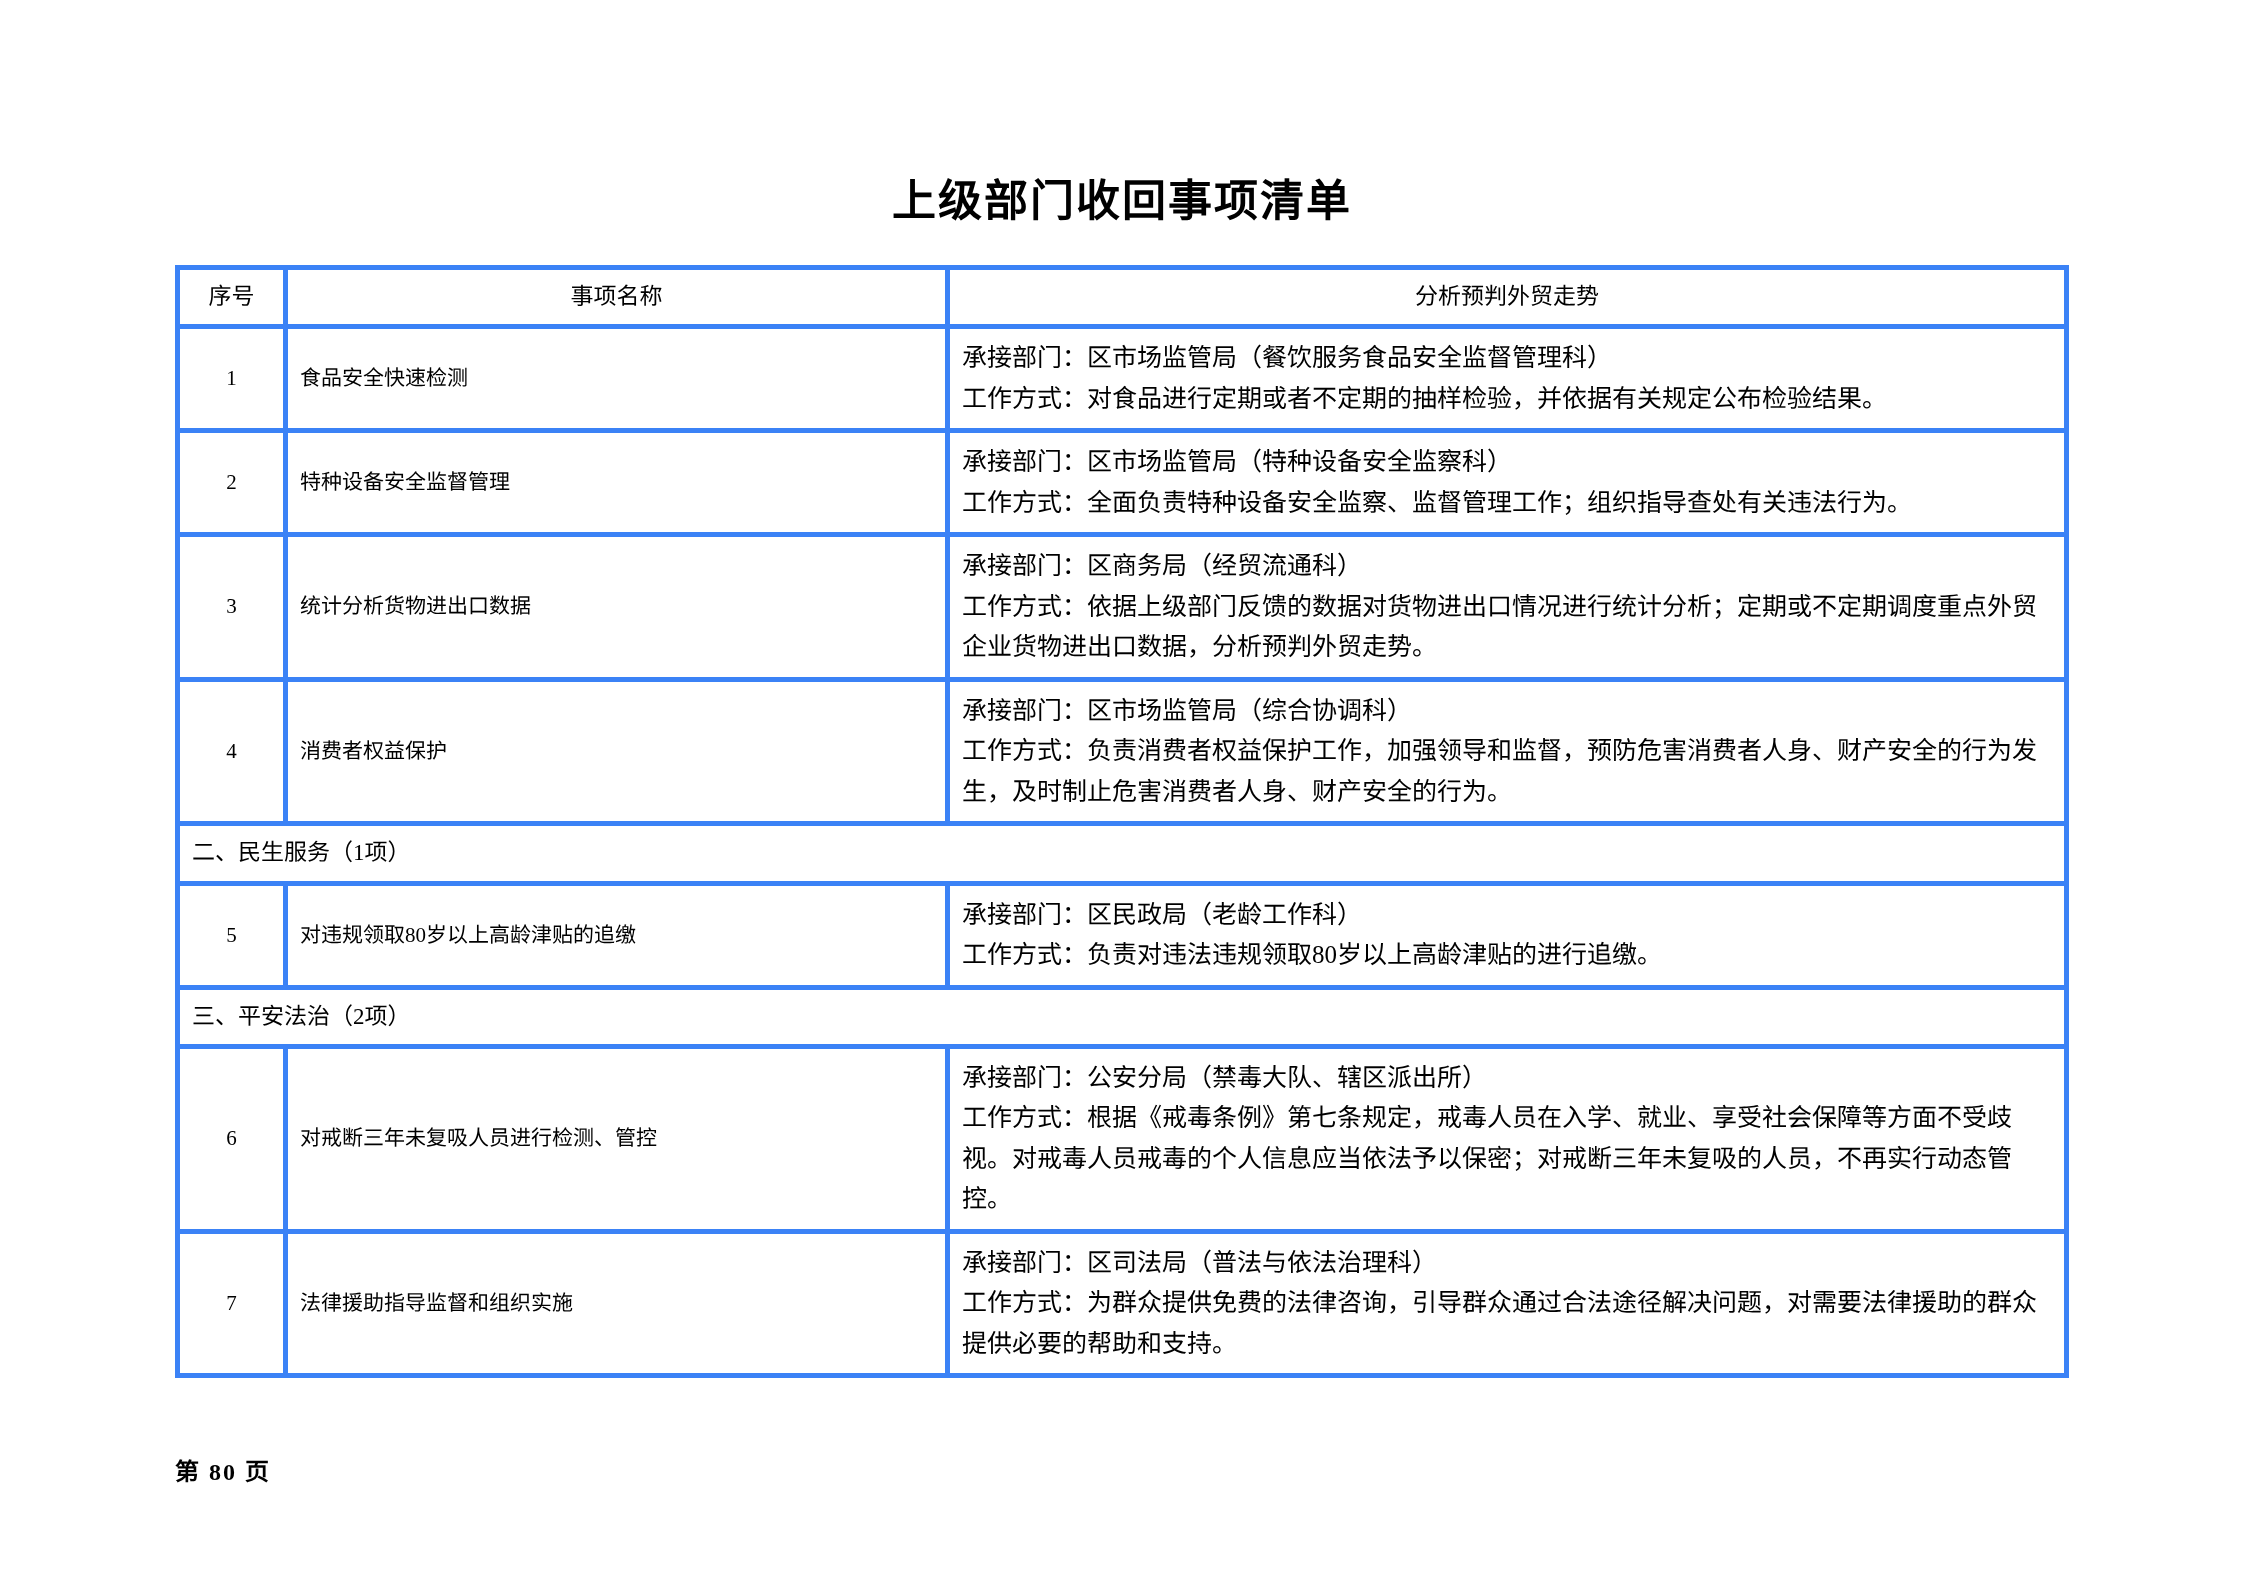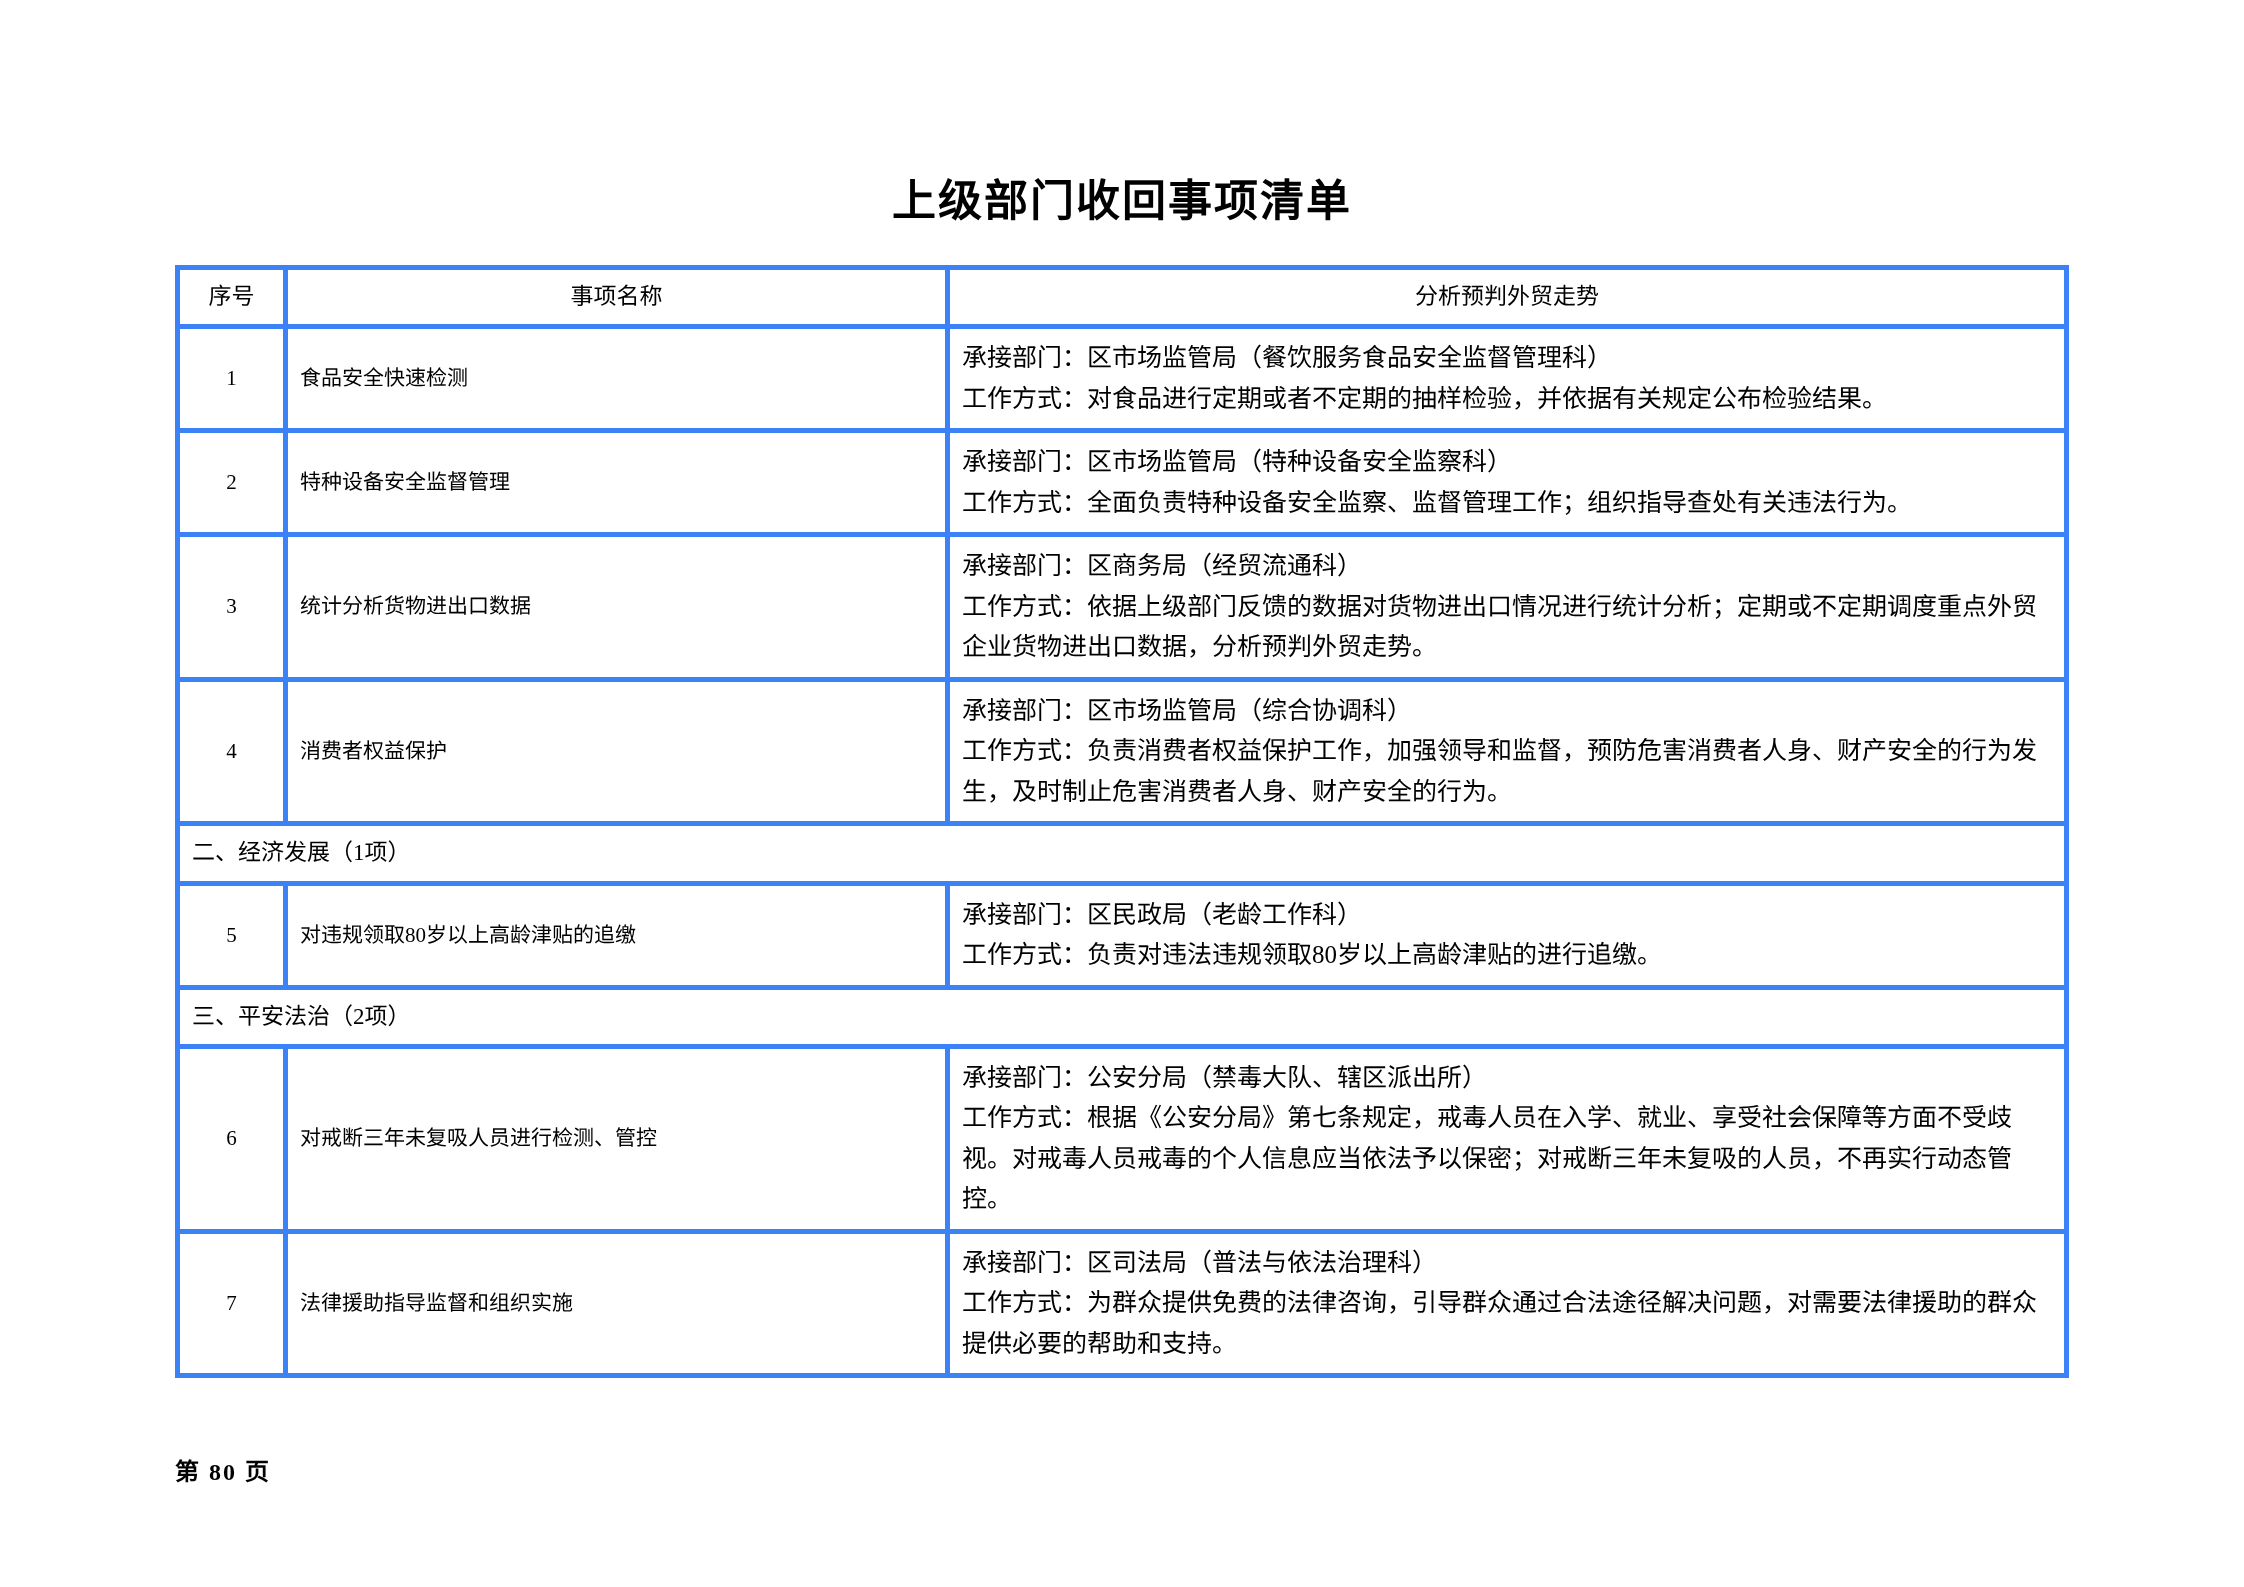--- a/index.html
+++ b/index.html
@@ -139,40 +139,40 @@
       <tr>
         <td class="no-cell">4</td>
         <td class="name-cell">消费者权益保护</td>
         <td class="dept-cell">
           <span class="dept-line">承接部门：区市场监管局（综合协调科）</span>
           <span class="dept-line">工作方式：负责消费者权益保护工作，加强领导和监督，预防危害消费者人身、财产安全的行为发生，及时制止危害消费者人身、财产安全的行为。</span>
         </td>
       </tr>
 
       <tr>
-        <td class="section-cell" colspan="3">二、经济发展（1项）</td>
+        <td class="section-cell" colspan="3">二、民生服务（1项）</td>
       </tr>
       <tr>
         <td class="no-cell">5</td>
         <td class="name-cell">对违规领取80岁以上高龄津贴的追缴</td>
         <td class="dept-cell">
           <span class="dept-line">承接部门：区民政局（老龄工作科）</span>
           <span class="dept-line">工作方式：负责对违法违规领取80岁以上高龄津贴的进行追缴。</span>
         </td>
       </tr>
 
       <tr>
         <td class="section-cell" colspan="3">三、平安法治（2项）</td>
       </tr>
       <tr>
         <td class="no-cell">6</td>
         <td class="name-cell">对戒断三年未复吸人员进行检测、管控</td>
         <td class="dept-cell">
           <span class="dept-line">承接部门：公安分局（禁毒大队、辖区派出所）</span>
-          <span class="dept-line">工作方式：根据《公安分局》第七条规定，戒毒人员在入学、就业、享受社会保障等方面不受歧视。对戒毒人员戒毒的个人信息应当依法予以保密；对戒断三年未复吸的人员，不再实行动态管控。</span>
+          <span class="dept-line">工作方式：根据《戒毒条例》第七条规定，戒毒人员在入学、就业、享受社会保障等方面不受歧视。对戒毒人员戒毒的个人信息应当依法予以保密；对戒断三年未复吸的人员，不再实行动态管控。</span>
         </td>
       </tr>
       <tr>
         <td class="no-cell">7</td>
         <td class="name-cell">法律援助指导监督和组织实施</td>
         <td class="dept-cell">
           <span class="dept-line">承接部门：区司法局（普法与依法治理科）</span>
           <span class="dept-line">工作方式：为群众提供免费的法律咨询，引导群众通过合法途径解决问题，对需要法律援助的群众提供必要的帮助和支持。</span>
         </td>
       </tr>

